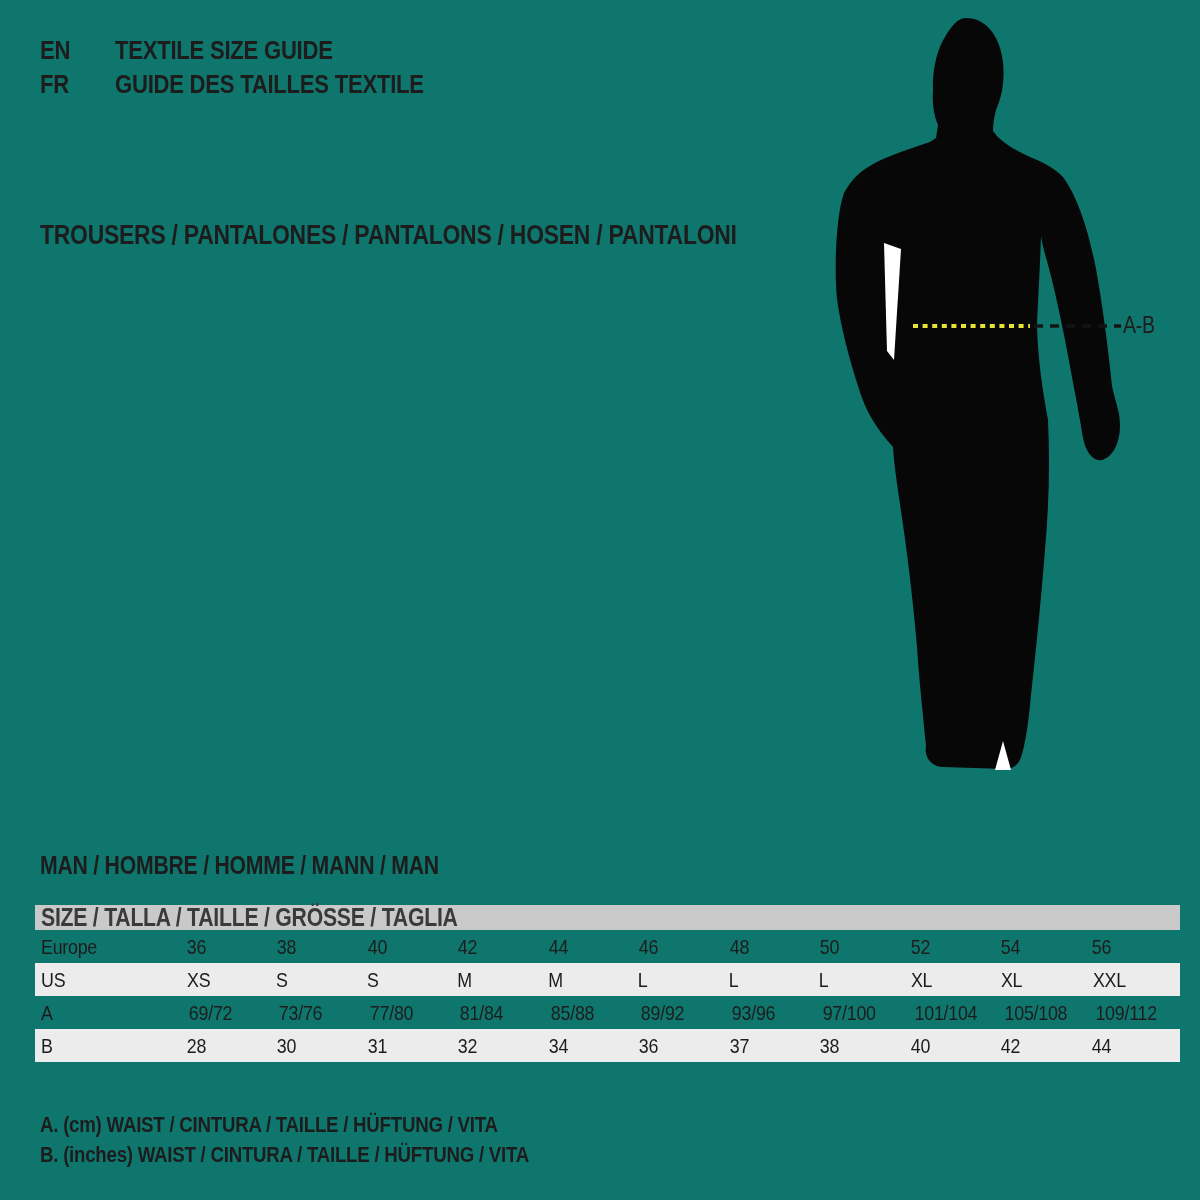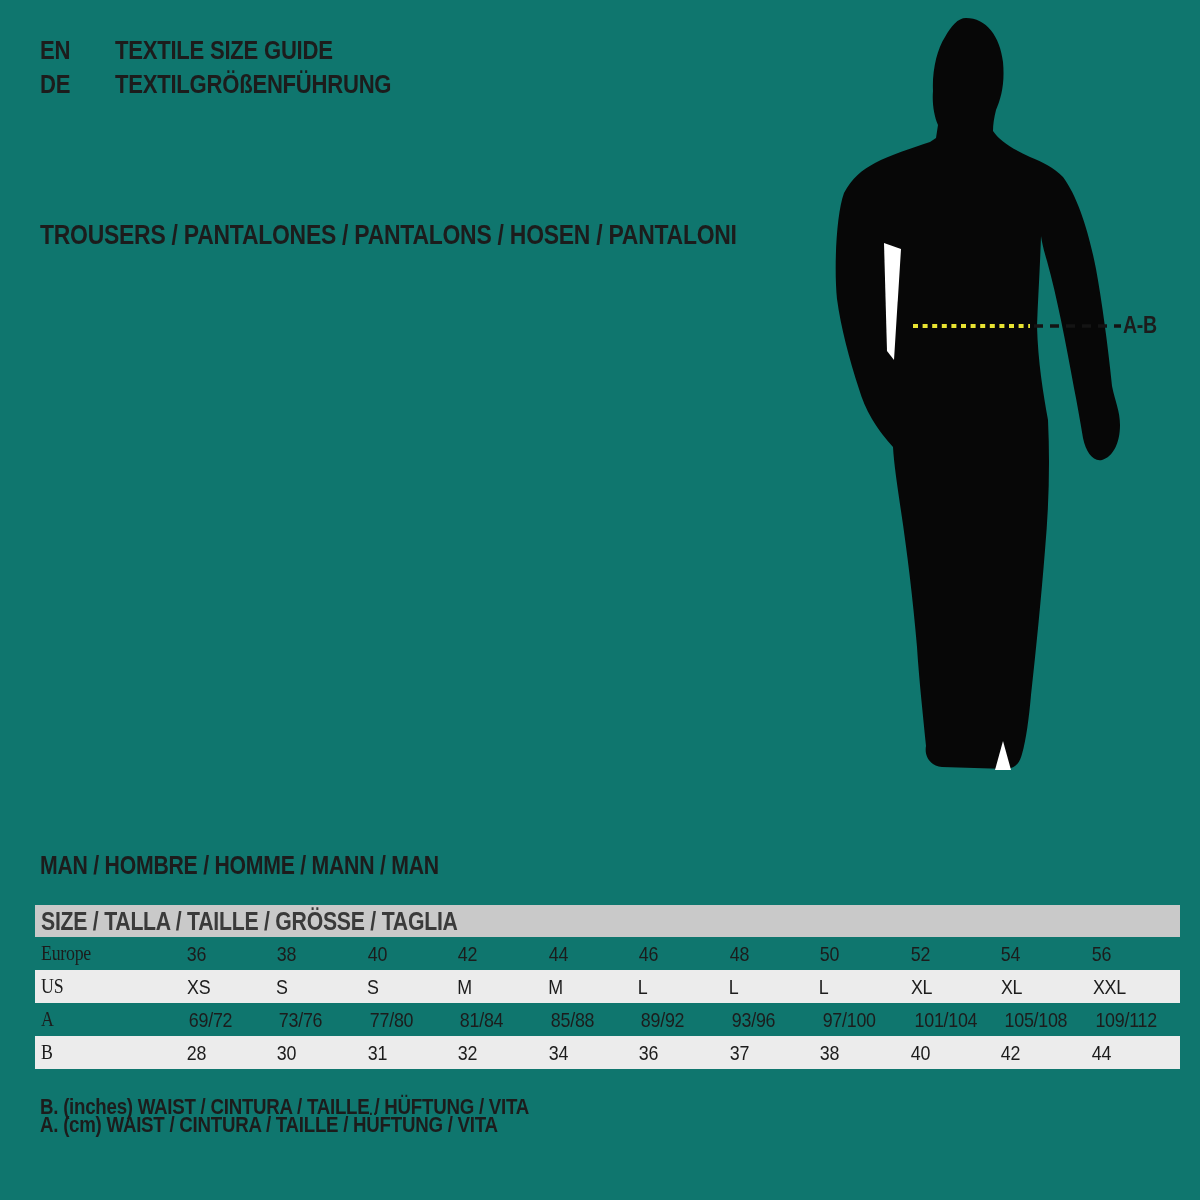--- a/index.html
+++ b/index.html
@@ -11,52 +11,52 @@
 
   
   .lang-block{position:absolute;left:40px;top:33px;}
   .lang-row{display:flex;height:34.5px;align-items:center;font-weight:bold;font-size:26px;}
   .lang-code{width:75px;}
   
   .product-title{position:absolute;left:40px;top:220px;font-weight:bold;font-size:27px;text-align:center;}
 
   
   .figure-svg{position:absolute;left:790px;top:0;width:400px;height:800px;}
-  .measure-label{position:absolute;left:1123px;top:312px;font-weight:bold;font-size:23px;}
+  .measure-label{position:absolute;left:1123px;top:312px;font-weight:normal;font-size:23px;}
 
   
   .section-title{position:absolute;left:40px;top:851px;font-weight:bold;font-size:25px;text-align:center;}
 
   
   .size-table{position:absolute;left:35px;top:905px;width:1145px;}
-  .table-header{height:32px;background:#c9c9c9;display:flex;align-items:center;
+  .table-header{height:25px;background:#c9c9c9;display:flex;align-items:center;
                 font-weight:bold;font-size:25px;color:#3a3a3a;padding-left:6px;box-sizing:border-box;}
   .trow{display:grid;grid-template-columns:150px repeat(11,1fr);height:33px;align-items:center;font-size:21px;}
   .trow.alt{background:#ececec;}
   .tcell{text-align:left;overflow:visible;}
-  .tcell.label{text-align:left;padding-left:6px;font-family:Liberation Serif, serif;}
+  .tcell.label{text-align:left;padding-left:6px;}
 
   
   .footnote{position:absolute;left:40px;font-weight:bold;font-size:22px;line-height:30px;}
   .footnote.n1{top:1110px;}
-  .footnote.n2{top:1092px;text-align:center;}
+  .footnote.n2{top:1140px;text-align:center;}
 </style>
 </head>
 <body>
 
 <div class="page">
 
   <div class="lang-block">
     <div class="lang-row">
       <span class="lang-code"><span class="cz">EN</span></span>
       <span class="cz">TEXTILE SIZE GUIDE</span>
     </div>
     <div class="lang-row">
-      <span class="lang-code"><span class="cz">DE</span></span>
-      <span class="cz">TEXTILGRÖßENFÜHRUNG</span>
+      <span class="lang-code"><span class="cz">FR</span></span>
+      <span class="cz">GUIDE DES TAILLES TEXTILE</span>
     </div>
   </div>
 
   <div class="product-title">
     <span class="cz">TROUSERS / PANTALONES / PANTALONS / HOSEN / PANTALONI</span>
   </div>
 
   <svg class="figure-svg" viewBox="0 0 400 800" aria-hidden="true">
     <path d="M176,18
              C196,18 210,36 213,62

